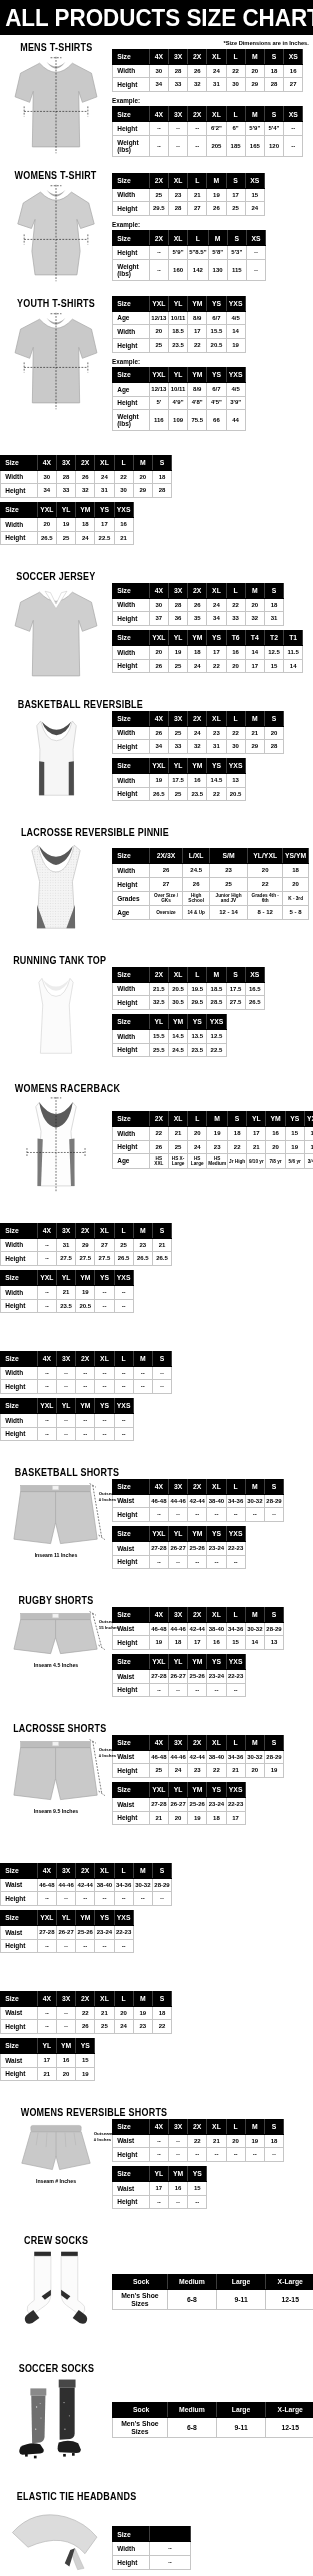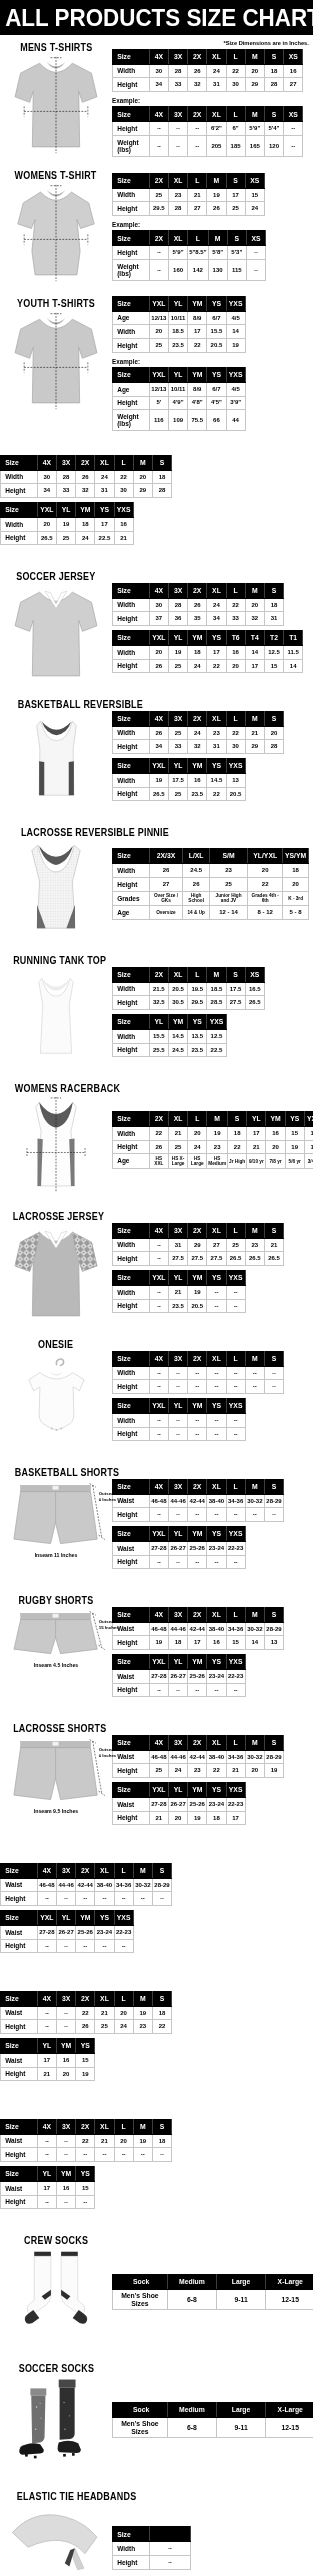--- a/index.html
+++ b/index.html
@@ -730,33 +730,20 @@
               <td class="sm">9/10 yr</td>
               <td class="sm">7/8 yr</td>
               <td class="sm">5/6 yr</td>
               <td class="sm">3/4 yr</td>
             </tr>
           </tbody>
         </table>
       </div>
     </section>
     <section class="product">
-      <div class="left"><h2 class="ptitle"><span>LACROSSE JERSEY</span></h2><div class="fig"><svg viewBox="0 0 200 222" width="92" height="101">
-            <defs>
-              <pattern id="p9" width="14" height="14" patternUnits="userSpaceOnUse">
-                <rect width="14" height="14" fill="#9a9a9a"></rect>
-                <path d="M0 7 L7 0 L14 7 L7 14 Z" fill="#dcdcdc"></path>
-                <circle cx="7" cy="7" r="1.6" fill="#666"></circle>
-              </pattern>
-            </defs>
-            <path d="M64 18 L22 40 L10 92 L42 104 L50 80 L48 202 L152 202 L150 80 L158 104 L190 92 L178 40 L136 18 Q118 38 100 38 Q82 38 64 18 Z" fill="#b9b9b9" stroke="#a3a3a3" stroke-width="1.5"></path>
-            <path d="M64 18 L22 40 L10 92 L42 104 L56 62 Z" fill="url(#p9)" stroke="#a3a3a3"></path>
-            <path d="M136 18 L178 40 L190 92 L158 104 L144 62 Z" fill="url(#p9)" stroke="#a3a3a3"></path>
-            <path d="M76 16 L100 54 L124 16 L112 19 L100 44 L88 19 Z" fill="#fff" stroke="#bbb"></path>
-          </svg></div></div>
       <div class="right">
         <table class="size-table">
           <thead>
             <tr>
               <th>Size</th>
               <th>4X</th>
               <th>3X</th>
               <th>2X</th>
               <th>XL</th>
               <th>L</th>
@@ -813,28 +800,20 @@
               <td class="">23.5</td>
               <td class="">20.5</td>
               <td class="">--</td>
               <td class="">--</td>
             </tr>
           </tbody>
         </table>
       </div>
     </section>
     <section class="product">
-      <div class="left"><h2 class="ptitle"><span>ONESIE</span></h2><div class="fig"><svg viewBox="0 0 200 220" width="79" height="95">
-    <path d="M100 22 q-2 -12 8 -14 q10 -2 10 8 q0 6 -8 8" fill="none" stroke="#b9b9b9" stroke-width="4" stroke-linecap="round"></path>
-    <path d="M58 42 L30 60 L42 88 L58 78 L56 148 Q56 168 74 176 L88 184 Q100 190 112 184 L126 176 Q144 168 144 148 L142 78 L158 88 L170 60 L142 42 Q120 58 100 58 Q80 58 58 42 Z" fill="#fcfcfc" stroke="#c9c9c9" stroke-width="1.5"></path>
-    <path d="M84 40 Q100 54 116 40 L112 45 Q100 53 88 45 Z" fill="#e3e3e3"></path>
-    <circle cx="88" cy="183" r="2.2" fill="#bbb"></circle>
-            <circle cx="100" cy="187" r="2.2" fill="#bbb"></circle>
-            <circle cx="112" cy="183" r="2.2" fill="#bbb"></circle>
-          </svg></div></div>
       <div class="right">
         <table class="size-table">
           <thead>
             <tr>
               <th>Size</th>
               <th>4X</th>
               <th>3X</th>
               <th>2X</th>
               <th>XL</th>
               <th>L</th>
@@ -1271,20 +1250,27 @@
               <th>Height</th>
               <td class="">21</td>
               <td class="">20</td>
               <td class="">19</td>
             </tr>
           </tbody>
         </table>
       </div>
     </section>
     <section class="product">
+      <div class="left"><h2 class="ptitle"><span>WOMENS REVERSIBLE SHORTS</span></h2><div class="fig"><svg viewBox="0 0 200 122" width="90" height="55">
+    <rect x="44" y="12" width="112" height="14" rx="4" fill="#bdbdbd" stroke="#a8a8a8"></rect>
+    <path d="M44 26 L156 26 L176 96 L108 110 L100 80 L92 110 L24 96 Z" fill="#c9c9c9" stroke="#a8a8a8" stroke-width="1.5"></path>
+    <path d="M100 26 L100 80" stroke="#b2b2b2" stroke-width="2"></path>
+    <path d="M60 28 L56 56 M80 28 L78 60 M120 28 L122 60 M140 28 L144 56" stroke="#b8b8b8" stroke-width="1.5" fill="none"></path>
+          </svg><div class="side-label">Outseam
+# Inches</div><div class="bottom-label">Inseam # Inches</div></div></div>
       <div class="right">
         <table class="size-table">
           <thead>
             <tr>
               <th>Size</th>
               <th>4X</th>
               <th>3X</th>
               <th>2X</th>
               <th>XL</th>
               <th>L</th>

